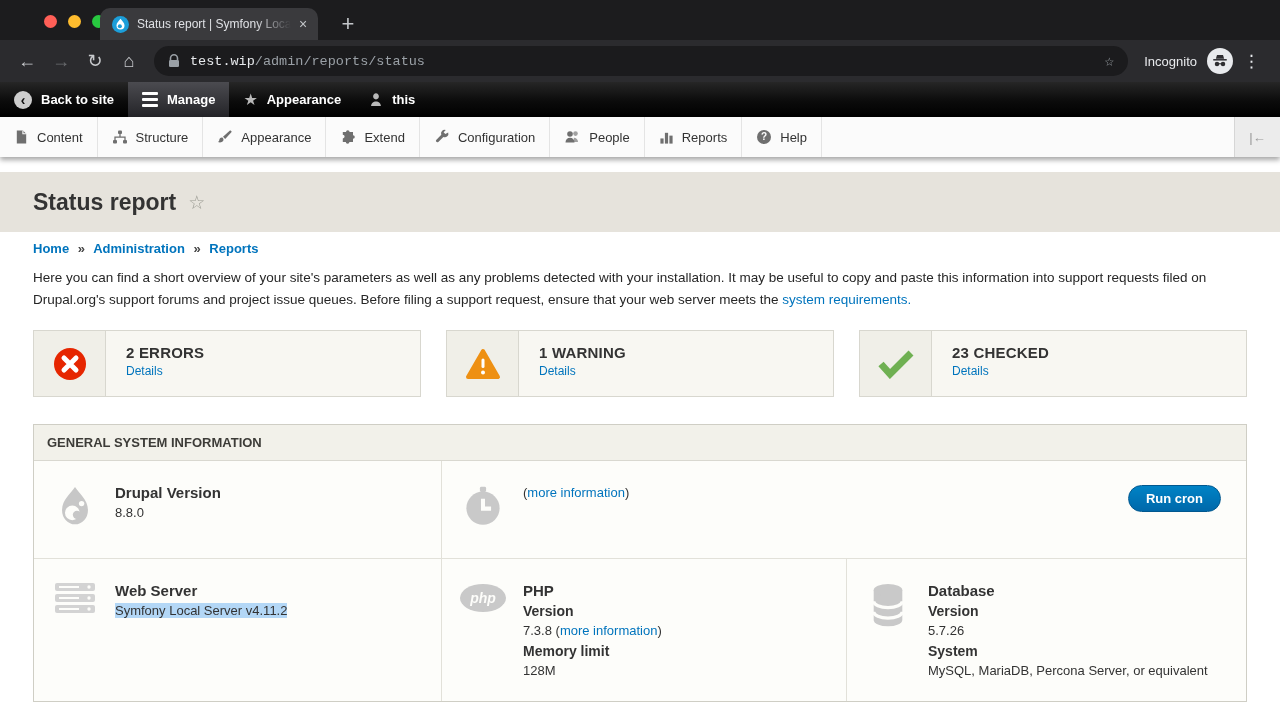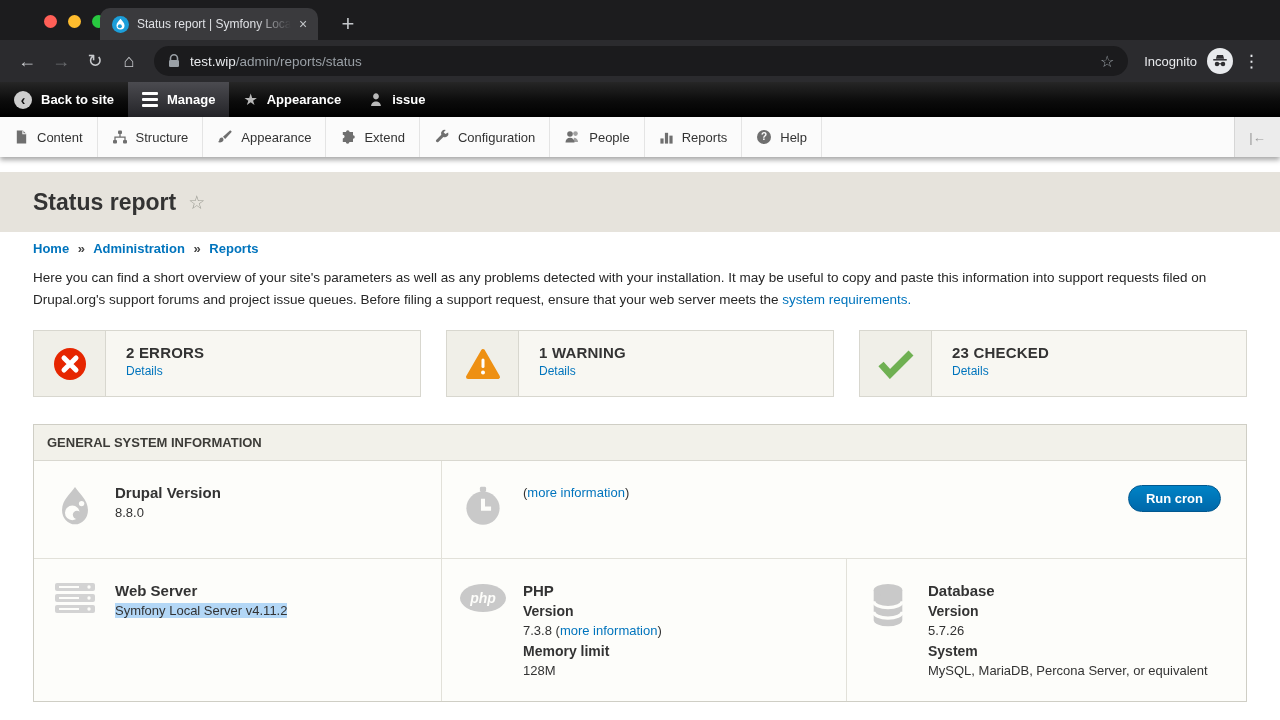--- a/index.html
+++ b/index.html
@@ -20,21 +20,21 @@
   .tab-close { color:#c3c6ca; font-size:14px; width:18px; text-align:center; flex-shrink:0; }
   .newtab { position:absolute; left:334px; top:10px; color:#c3c6ca; font-size:22px; width:28px; height:28px;
             display:flex; align-items:center; justify-content:center; font-weight:300; }
 
   
   .navrow { height:42px; background:#2b2b2e; display:flex; align-items:center; padding:0 10px; }
   .nav-btn { width:34px; height:34px; display:flex; align-items:center; justify-content:center;
              color:#c8cacd; font-size:18px; }
   .nav-btn.fwd { color:#6b6d70; }
   .urlbar { flex:1; height:30px; margin:0 12px 0 8px; background:#1b1b1d; border-radius:15px;
-            display:flex; align-items:center; padding:0 14px; }
+            display:flex; align-items:center; padding:0 14px;font-family:Liberation Mono, monospace; }
   .lock-icon { margin-right:10px; display:flex; }
   .url-host { color:#e8eaed; font-size:13.5px; }
   .url-path { color:#9aa0a6; font-size:13.5px; }
   .url-star { margin-left:auto; color:#9aa0a6; font-size:16px; }
   .incog-label { color:#e8eaed; font-size:13px; margin:0 10px 0 4px; }
   .incog-icon { width:26px; height:26px; border-radius:50%; background:#e8eaed;
                 display:flex; align-items:center; justify-content:center; }
   .menu-dots { color:#e8eaed; font-size:17px; margin:0 10px; }
 
   
@@ -165,21 +165,21 @@
       <span>Manage</span>
     </div>
     <div class="adm">
       <span class="adm-star">★</span>
       <span>Appearance</span>
     </div>
     <div class="adm">
       <svg width="14" height="15" viewBox="0 0 16 17">
         <path d="M8 8.4c1.9 0 3.3-1.6 3.3-3.5S9.9 1.4 8 1.4 4.7 3 4.7 4.9 6.1 8.4 8 8.4zM2.4 16c0-3.2 2.5-5.3 5.6-5.3s5.6 2.1 5.6 5.3z" fill="#b9b9b9"></path>
       </svg>
-      <span>issue</span>
+      <span>this</span>
     </div>
   </div>
 
   <div class="menubar">
     <div class="mi">
       <svg width="15" height="16" viewBox="0 0 16 16" fill="#6f6f6f">
         <path d="M3 1h6.5L13 4.5V15H3z"></path>
           <path d="M9.5 1v3.5H13" fill="none" stroke="#fbfbfb" stroke-width="1.2"></path>
       </svg>
       <span>Content</span>

